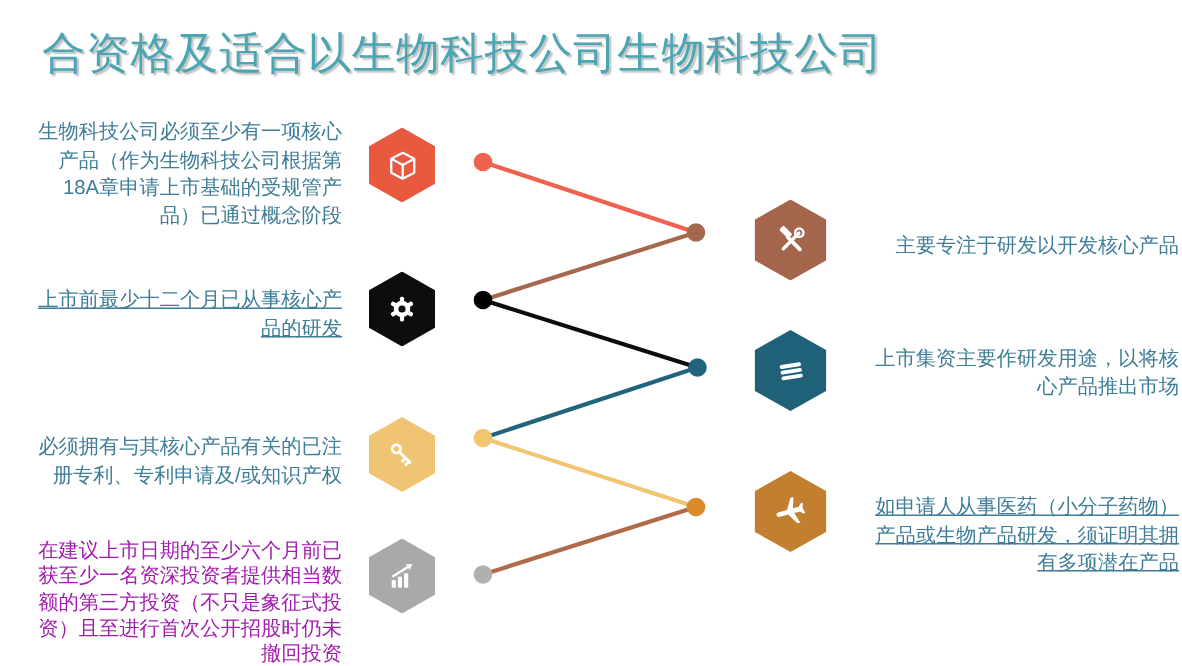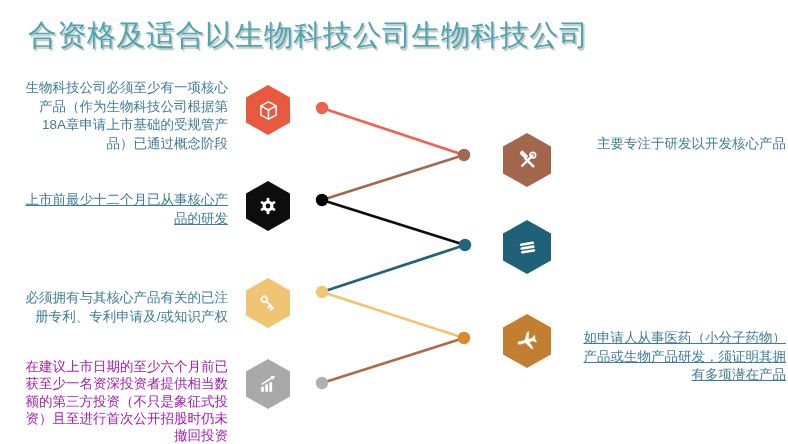--- a/index.html
+++ b/index.html
@@ -36,21 +36,22 @@
 
   <div class="title" style="color: rgb(75, 165, 178);">
     <span>合资格及适合以</span><span class="bold">生物科技公司</span><span>生物科技公司</span>
   </div>
 
   <div class="txt txt-left" style="top: 79px; color: rgb(62, 125, 151);">生物科技公司必须至少有一项核心产品（作为生物科技公司根据第18A章申请上市基础的受规管产品）已通过概念阶段</div>
   <div class="txt txt-left" style="top: 191px; color: rgb(62, 125, 151); text-decoration: underline;">上市前最少十二个月已从事核心产品的研发</div>
   <div class="txt txt-left" style="top: 289px; color: rgb(62, 125, 151);">必须拥有与其核心产品有关的已注册专利、专利申请及/或知识产权</div>
   <div class="txt txt-left" style="top: 358px; line-height: 17.3px; color: #a21caf;">在建议上市日期的至少六个月前已获至少一名资深投资者提供相当数额的第三方投资（不只是象征式投资）且至进行首次公开招股时仍未撤回投资</div>
 
-  <div class="txt txt-right" style="top: 135px; color: rgb(62, 125, 151);">主要专注于研发以开发核心产品</div>
+  <div class="txt txt-right" style="top: 155px; color: rgb(62, 125, 151);">主要专注于研发以开发核心产品</div>
+  <div class="txt txt-right" style="top: 230px; color: rgb(62, 125, 151);">上市集资主要作研发用途，以将核心产品推出市场</div>
   <div class="txt txt-right" style="top: 329px; color: rgb(62, 125, 151); text-decoration: underline;">如申请人从事医药（小分子药物）产品或生物产品研发，须证明其拥有多项潜在产品</div>
 
   <div class="hex hex-left" style="top: 85px; background: rgb(232, 89, 63); color: rgb(232, 89, 63);">
     <span>
       <svg width="23" height="23" viewBox="0 0 24 24">
         <path d="M12 3 L20 7.2 V16.8 L12 21 L4 16.8 V7.2 Z" fill="none" stroke="#fff" stroke-width="1.6" stroke-linejoin="round"></path>
         <path d="M4 7.2 L12 11.5 L20 7.2 M12 11.5 V21" fill="none" stroke="#fff" stroke-width="1.6" stroke-linejoin="round"></path>
       </svg>
     </span>
   </div>

